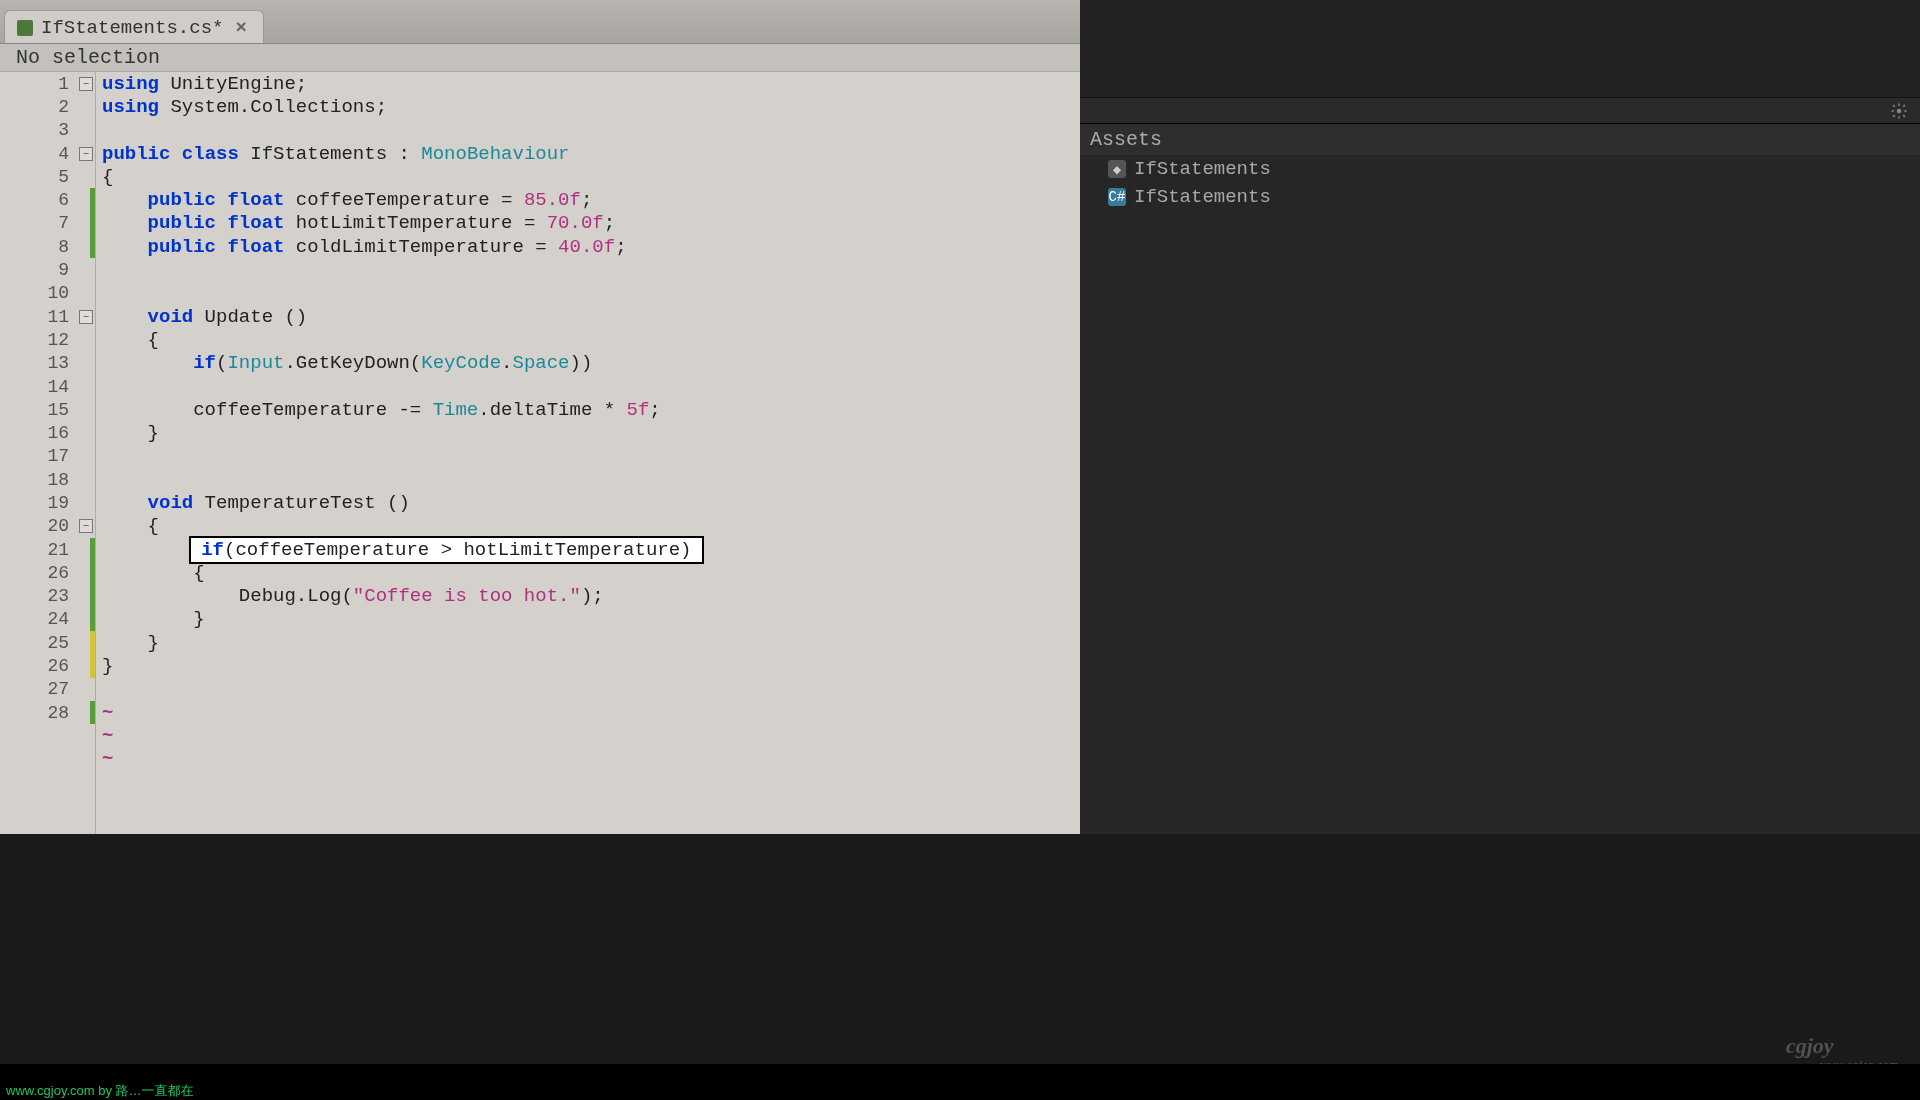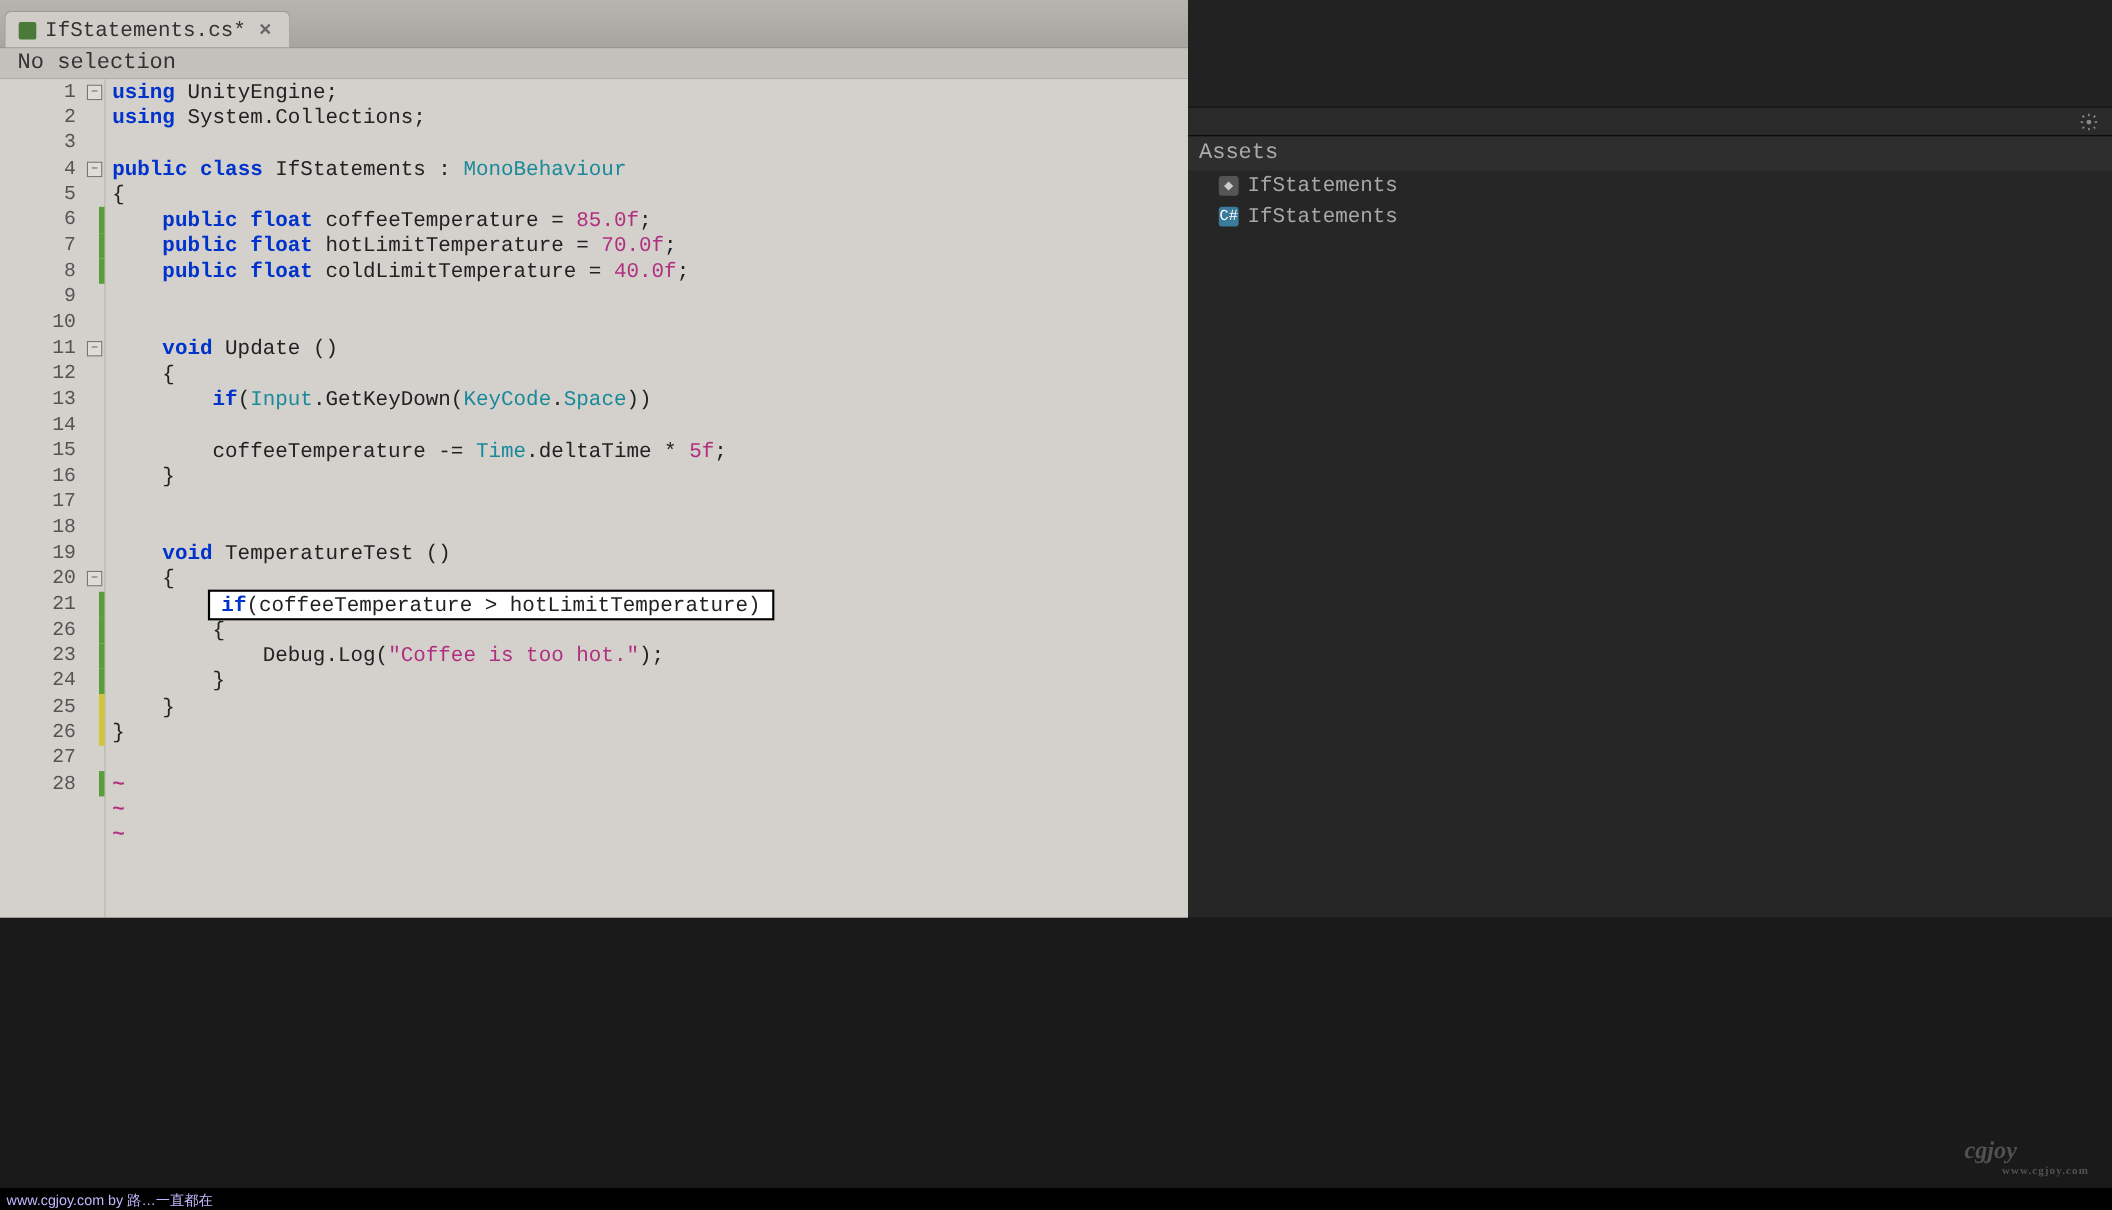--- a/index.html
+++ b/index.html
@@ -164,23 +164,23 @@
       font-size: 14px;
       border-radius: 3px;
     }
     .asset-icon.unity { background: #555; color: #ccc; }
     .asset-icon.cs { background: #3a7a9a; color: #fff; }
     .footer {
       position: absolute;
       bottom: 0; left: 0; right: 0;
       height: 20px;
       background: #000;
-      color: #c4b5fd;
+      color: #22c55e;
       font-size: 13px;
-      padding: 2px 6px;
+      padding: 18px 6px;
       font-family: sans-serif;
     }
     .watermark {
       position: absolute;
       right: 21px;
       bottom: 30px;
       color: #888;
       font-size: 22px;
       font-family: serif;
       font-style: italic;

